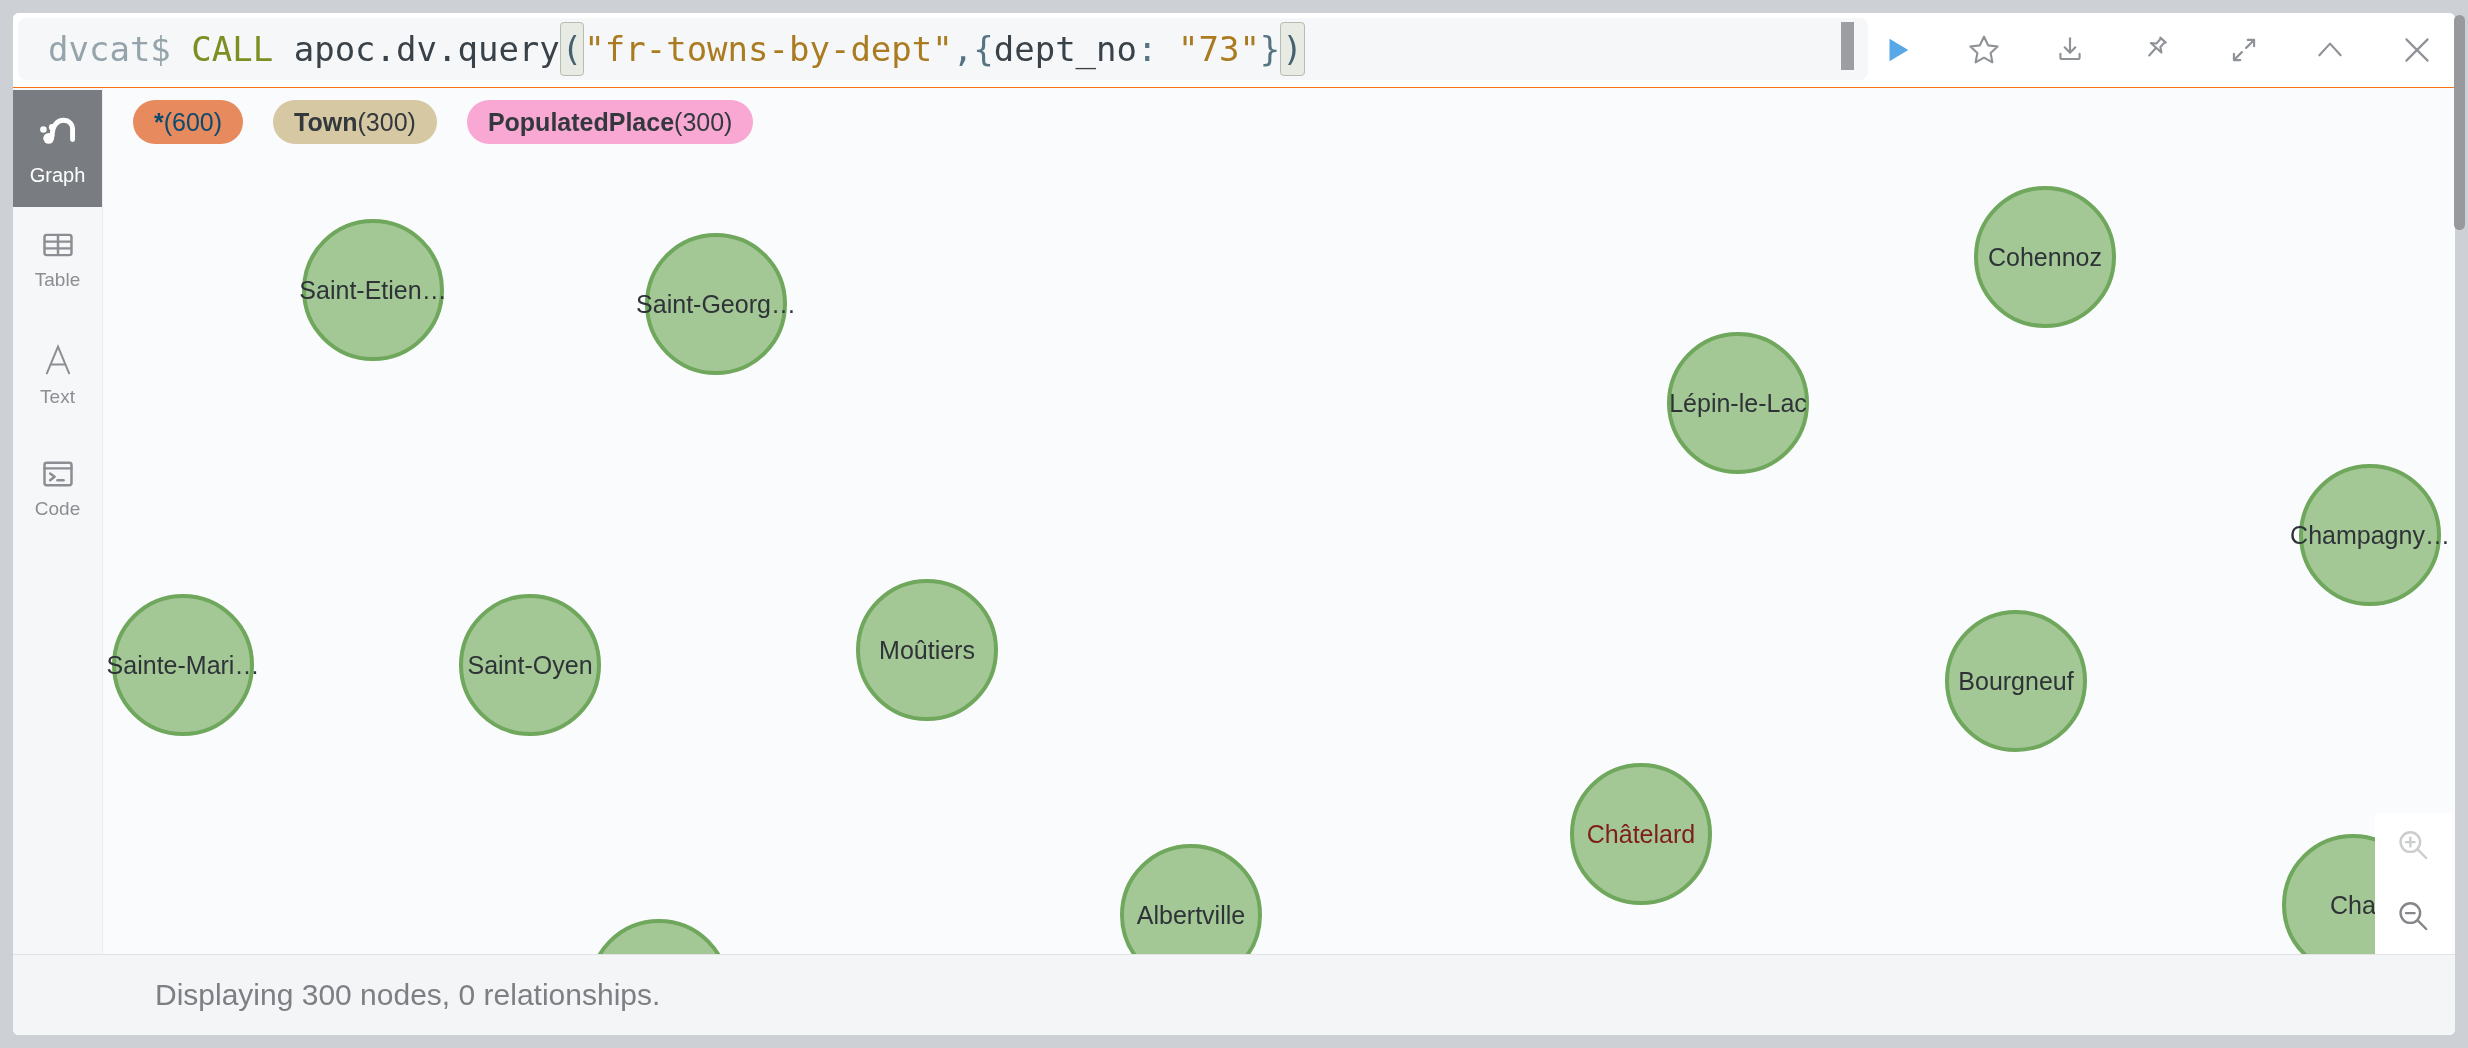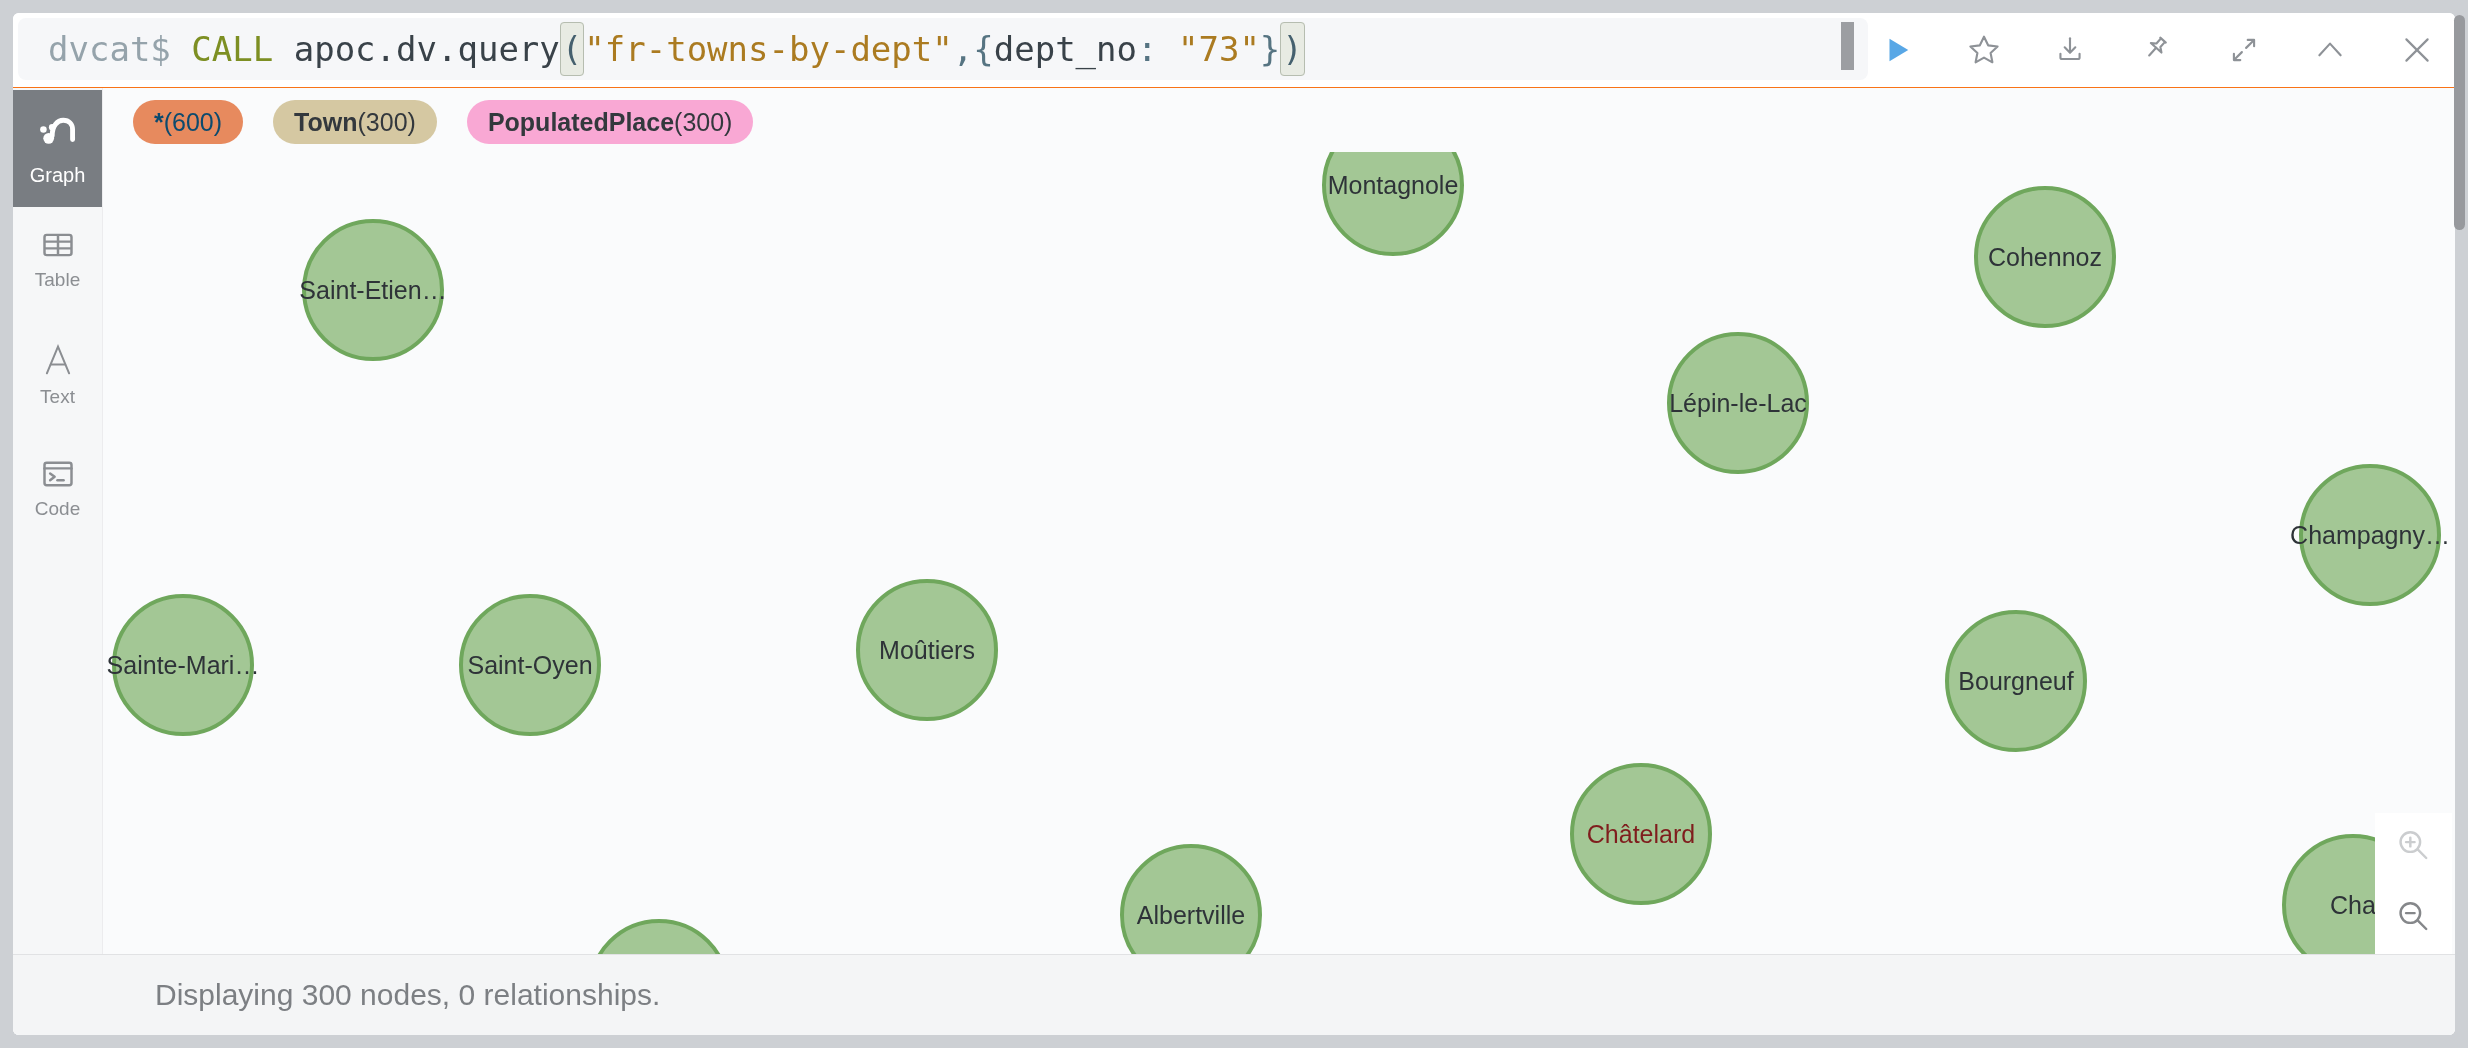--- a/index.html
+++ b/index.html
@@ -210,28 +210,28 @@
       </div>
     </div>
 
     <div class="badge-row">
       <span class="badge" style="background: rgb(231, 138, 94); color: #0c4a6e;"><b>*</b><span>(600)</span></span>
       <span class="badge" style="background: rgb(213, 200, 162); color: rgb(51, 56, 61);"><b>Town</b><span>(300)</span></span>
       <span class="badge" style="background: #f9a8d4; color: rgb(51, 56, 61);"><b>PopulatedPlace</b><span>(300)</span></span>
     </div>
 
     <div class="graph-canvas">
-        <div class="gnode" style="left: 1220px; top: -38px; background: rgb(163, 199, 149); border-color: rgb(111, 167, 92);">
-          <span class="gnode-label" style="color: rgb(46, 51, 56);">Montagnole</span>
-        </div>
         <div class="gnode" style="left: 1872px; top: 34px; background: rgb(163, 199, 149); border-color: rgb(111, 167, 92);">
           <span class="gnode-label" style="color: rgb(46, 51, 56);">Cohennoz</span>
         </div>
         <div class="gnode" style="left: 200px; top: 67px; background: rgb(163, 199, 149); border-color: rgb(111, 167, 92);">
           <span class="gnode-label" style="color: rgb(46, 51, 56);">Saint-Etien…</span>
+        </div>
+        <div class="gnode" style="left: 543px; top: 81px; background: rgb(163, 199, 149); border-color: rgb(111, 167, 92);">
+          <span class="gnode-label" style="color: rgb(46, 51, 56);">Saint-Georg…</span>
         </div>
         <div class="gnode" style="left: 1565px; top: 180px; background: rgb(163, 199, 149); border-color: rgb(111, 167, 92);">
           <span class="gnode-label" style="color: rgb(46, 51, 56);">Lépin-le-Lac</span>
         </div>
         <div class="gnode" style="left: 2197px; top: 312px; background: rgb(163, 199, 149); border-color: rgb(111, 167, 92);">
           <span class="gnode-label" style="color: rgb(46, 51, 56);">Champagny…</span>
         </div>
         <div class="gnode" style="left: 754px; top: 427px; background: rgb(163, 199, 149); border-color: rgb(111, 167, 92);">
           <span class="gnode-label" style="color: rgb(46, 51, 56);">Moûtiers</span>
         </div>

